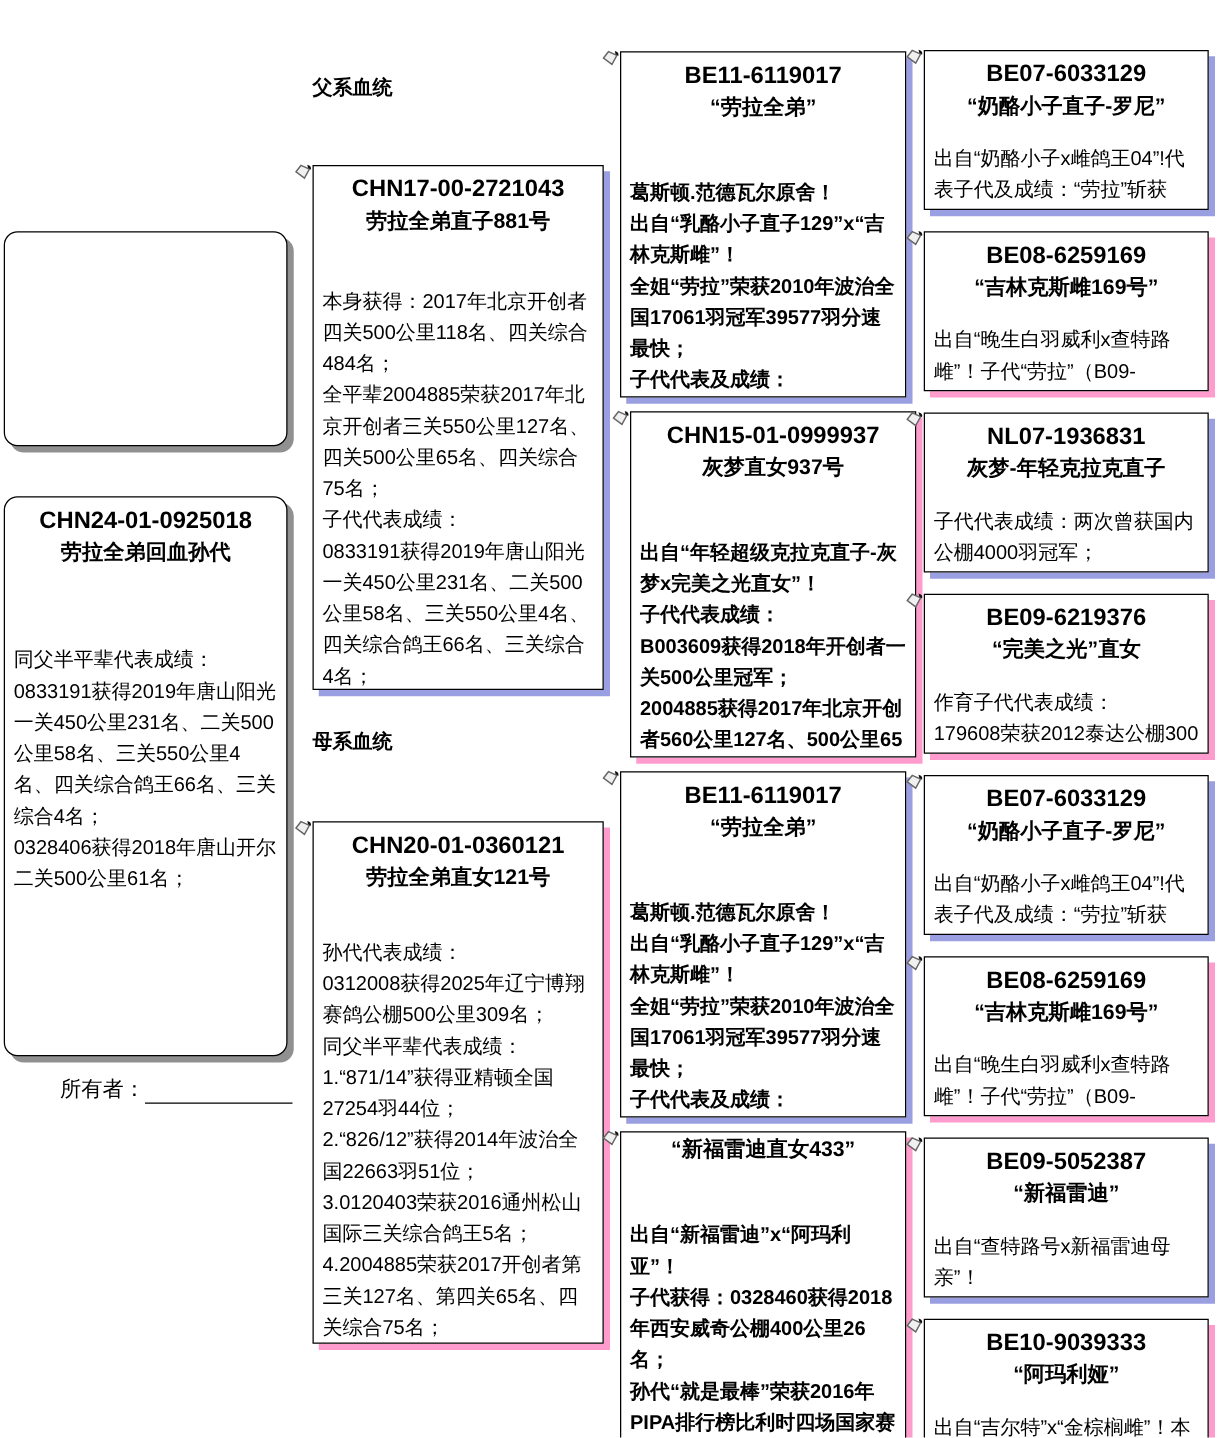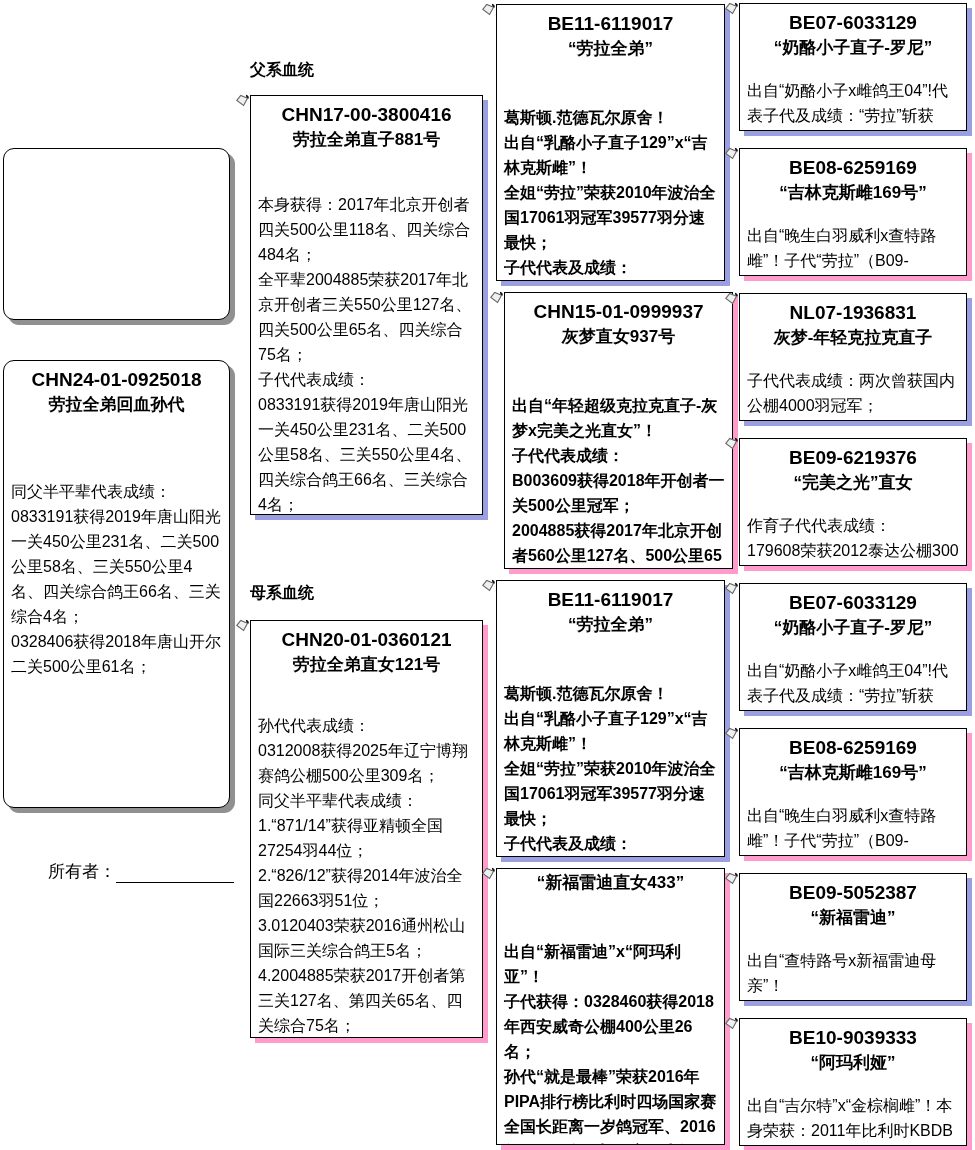--- a/index.html
+++ b/index.html
@@ -2,21 +2,21 @@
 <html><head>
 <meta charset="utf-8">
 <style>
   html,body{margin:0;padding:0;background:#fff;}
   body{
     position:relative;
     width:975px;height:1150px;
     font-family:"Liberation Sans","DejaVu Sans",sans-serif;
     color:#000;
   }
-  .slot{position:absolute;}
+  .slot{position:absolute;margin-top:37px;}
   .pbox{
     position:relative;width:100%;height:100%;
     background:#fff;border:1px solid #000;
     box-sizing:border-box;overflow:hidden;
     padding:2px 7px;
   }
   .male  .pbox{box-shadow:5px 5px 0 #9a9fe2;}
   .female .pbox{box-shadow:5px 5px 0 #ff9ccd;}
   .neutral .pbox{box-shadow:5px 5px 0 #909090;border-radius:11px;}
   .ring{font-weight:bold;font-size:19px;line-height:26px;text-align:center;margin-top:4px;white-space:nowrap;}
@@ -56,21 +56,21 @@
 <div class="owner"><span>所有者：</span><span class="blank"></span></div>
 
 <div class="slot male sire" style="left:250px;top:95px;width:233px;height:420px">
   <span class="clip">
       <svg width="18" height="18" viewBox="0 0 16 16">
         <path d="M2.5 7.5 L6 3 L12 5.5 L8.5 12 Z" fill="#f0f0f0" stroke="#666" stroke-width="1"></path>
         <path d="M10.5 2.5 Q13.8 3.2 13 6 L11 4.6 Z" fill="#111"></path>
       </svg>
     </span>
   <div class="pbox">
-    <div class="ring">CHN17-00-3800416</div>
+    <div class="ring">CHN17-00-2721043</div>
     <div class="bname">劳拉全弟直子881号</div>
     <div class="body">本身获得：2017年北京开创者四关500公里118名、四关综合484名；
 全平辈2004885荣获2017年北京开创者三关550公里127名、四关500公里65名、四关综合75名；
 子代代表成绩：
 0833191获得2019年唐山阳光一关450公里231名、二关500公里58名、三关550公里4名、四关综合鸽王66名、三关综合4名；
 0328406获得2018年唐山开尔二关500公里61名；
 孙代代表成绩：</div>
   </div>
 </div>
 

